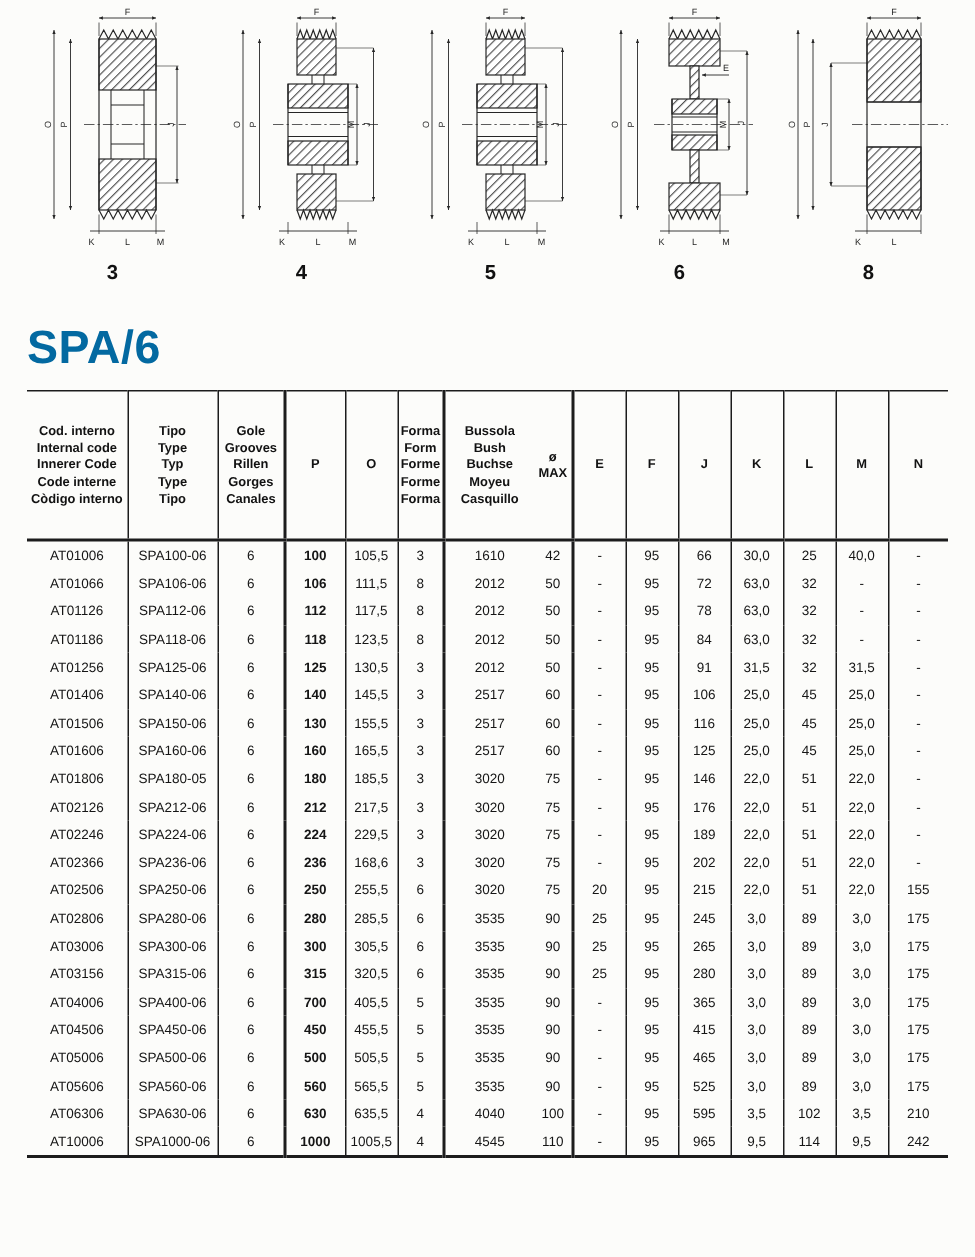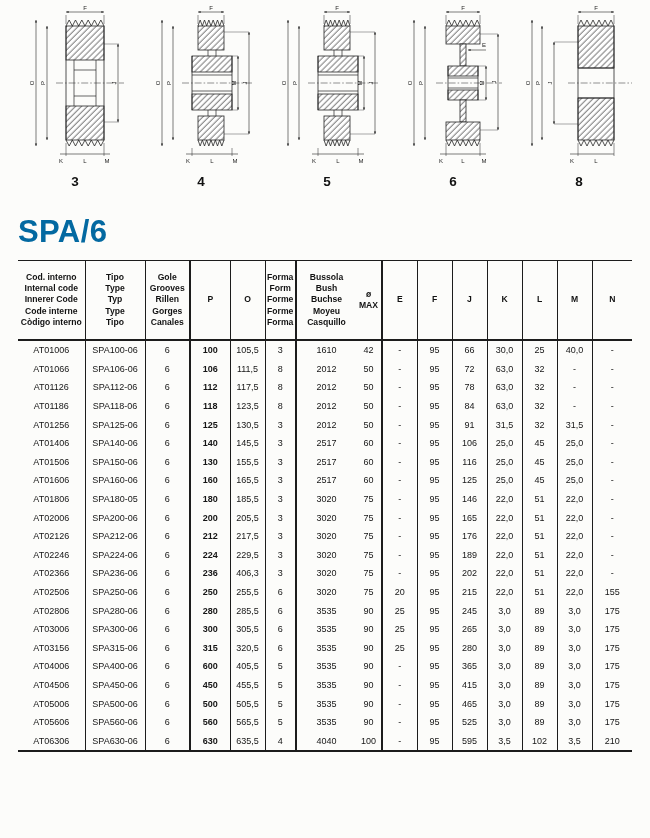--- a/index.html
+++ b/index.html
@@ -6,21 +6,21 @@
   .page{position:relative;width:650px;height:838px;background:#fcfcfa;overflow:hidden;
         font-family:"Liberation Sans",sans-serif;color:#161616;}
   .figures{display:flex;justify-content:space-between;align-items:flex-start;
            padding:4px 12px 0 16px;height:212px;box-sizing:border-box;}
   .fig{margin:0;display:flex;flex-direction:column;align-items:center;}
   .fig-num{font-size:13.5px;font-weight:700;margin-top:2px;color:#111;}
   h1.title{font-size:31px;font-weight:800;margin:2px 0 0 18px;letter-spacing:.4px;color:#0369a1;}
   table.dims{border-collapse:collapse;table-layout:fixed;width:614px;margin:10px 0 0 18px;
              border-top:1.5px solid #1c1c1c;border-bottom:2.5px solid #1c1c1c;}
   table.dims th{font-weight:700;font-size:8.6px;line-height:1.32;white-space:pre-line;
-                text-align:center;vertical-align:middle;height:70px;padding:4px 1px;
+                text-align:center;vertical-align:middle;height:70px;padding:14px 1px;
                 border-bottom:2.5px solid #1c1c1c;color:#121212;}
   table.dims td{font-size:9px;text-align:center;vertical-align:middle;height:18.6px;
                 padding:0 1px;color:#151515;}
   .bl{border-left:1px solid #1c1c1c;}
   .bl2{border-left:2.2px solid #1c1c1c;}
   .b{font-weight:700;}
   svg text{font-family:"Liberation Sans",sans-serif;}
 </style>
 </head>
 <body>
@@ -506,76 +506,59 @@
           <td class="">75</td>
           <td class="bl2">-</td>
           <td class="bl">95</td>
           <td class="bl">146</td>
           <td class="bl">22,0</td>
           <td class="bl">51</td>
           <td class="bl">22,0</td>
           <td class="bl">-</td>
         </tr>
         <tr>
-          <td class="">AT02006</td>
-          <td class="bl">SPA200-06</td>
-          <td class="bl">6</td>
-          <td class="bl2 b">200</td>
-          <td class="bl">205,5</td>
+          <td class="">AT02126</td>
+          <td class="bl">SPA212-06</td>
+          <td class="bl">6</td>
+          <td class="bl2 b">212</td>
+          <td class="bl">217,5</td>
           <td class="bl">3</td>
           <td class="bl2">3020</td>
           <td class="">75</td>
           <td class="bl2">-</td>
           <td class="bl">95</td>
-          <td class="bl">165</td>
+          <td class="bl">176</td>
           <td class="bl">22,0</td>
           <td class="bl">51</td>
           <td class="bl">22,0</td>
           <td class="bl">-</td>
         </tr>
         <tr>
-          <td class="">AT02126</td>
-          <td class="bl">SPA212-06</td>
-          <td class="bl">6</td>
-          <td class="bl2 b">212</td>
-          <td class="bl">217,5</td>
+          <td class="">AT02246</td>
+          <td class="bl">SPA224-06</td>
+          <td class="bl">6</td>
+          <td class="bl2 b">224</td>
+          <td class="bl">229,5</td>
           <td class="bl">3</td>
           <td class="bl2">3020</td>
           <td class="">75</td>
           <td class="bl2">-</td>
           <td class="bl">95</td>
-          <td class="bl">176</td>
-          <td class="bl">22,0</td>
-          <td class="bl">51</td>
-          <td class="bl">22,0</td>
-          <td class="bl">-</td>
-        </tr>
-        <tr>
-          <td class="">AT02246</td>
-          <td class="bl">SPA224-06</td>
-          <td class="bl">6</td>
-          <td class="bl2 b">224</td>
-          <td class="bl">229,5</td>
-          <td class="bl">3</td>
-          <td class="bl2">3020</td>
-          <td class="">75</td>
-          <td class="bl2">-</td>
-          <td class="bl">95</td>
           <td class="bl">189</td>
           <td class="bl">22,0</td>
           <td class="bl">51</td>
           <td class="bl">22,0</td>
           <td class="bl">-</td>
         </tr>
         <tr>
           <td class="">AT02366</td>
           <td class="bl">SPA236-06</td>
           <td class="bl">6</td>
           <td class="bl2 b">236</td>
-          <td class="bl">406,3</td>
+          <td class="bl">168,6</td>
           <td class="bl">3</td>
           <td class="bl2">3020</td>
           <td class="">75</td>
           <td class="bl2">-</td>
           <td class="bl">95</td>
           <td class="bl">202</td>
           <td class="bl">22,0</td>
           <td class="bl">51</td>
           <td class="bl">22,0</td>
           <td class="bl">-</td>
@@ -645,21 +628,21 @@
           <td class="bl">280</td>
           <td class="bl">3,0</td>
           <td class="bl">89</td>
           <td class="bl">3,0</td>
           <td class="bl">175</td>
         </tr>
         <tr>
           <td class="">AT04006</td>
           <td class="bl">SPA400-06</td>
           <td class="bl">6</td>
-          <td class="bl2 b">600</td>
+          <td class="bl2 b">700</td>
           <td class="bl">405,5</td>
           <td class="bl">5</td>
           <td class="bl2">3535</td>
           <td class="">90</td>
           <td class="bl2">-</td>
           <td class="bl">95</td>
           <td class="bl">365</td>
           <td class="bl">3,0</td>
           <td class="bl">89</td>
           <td class="bl">3,0</td>
@@ -725,17 +708,34 @@
           <td class="bl">4</td>
           <td class="bl2">4040</td>
           <td class="">100</td>
           <td class="bl2">-</td>
           <td class="bl">95</td>
           <td class="bl">595</td>
           <td class="bl">3,5</td>
           <td class="bl">102</td>
           <td class="bl">3,5</td>
           <td class="bl">210</td>
+        </tr>
+        <tr>
+          <td class="">AT10006</td>
+          <td class="bl">SPA1000-06</td>
+          <td class="bl">6</td>
+          <td class="bl2 b">1000</td>
+          <td class="bl">1005,5</td>
+          <td class="bl">4</td>
+          <td class="bl2">4545</td>
+          <td class="">110</td>
+          <td class="bl2">-</td>
+          <td class="bl">95</td>
+          <td class="bl">965</td>
+          <td class="bl">9,5</td>
+          <td class="bl">114</td>
+          <td class="bl">9,5</td>
+          <td class="bl">242</td>
         </tr>
       </tbody>
   </table>
 
 </div>
 
 </body></html>

